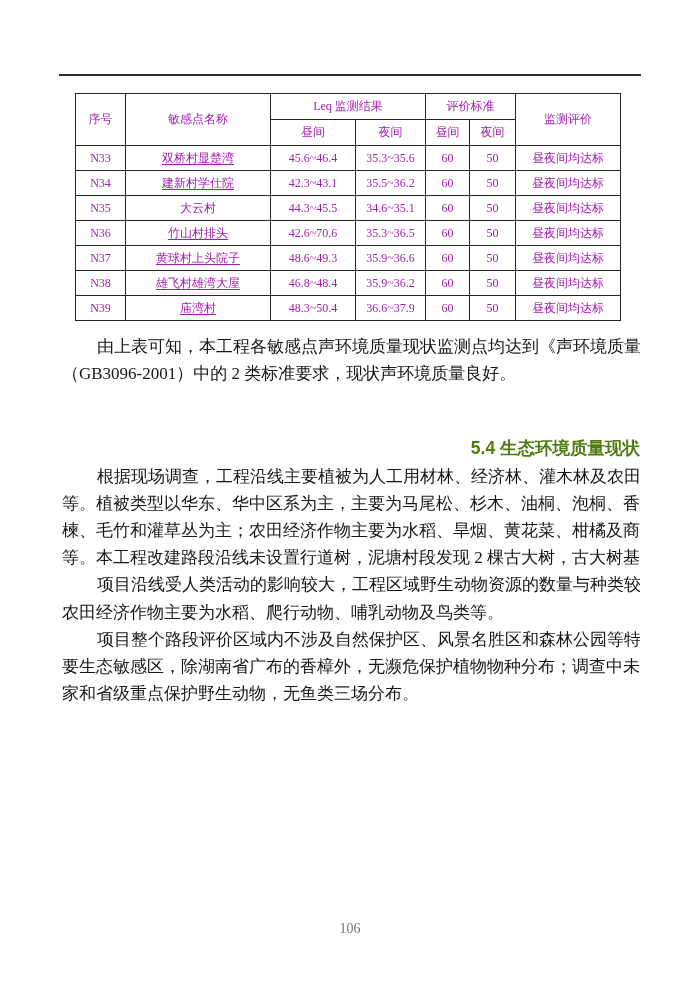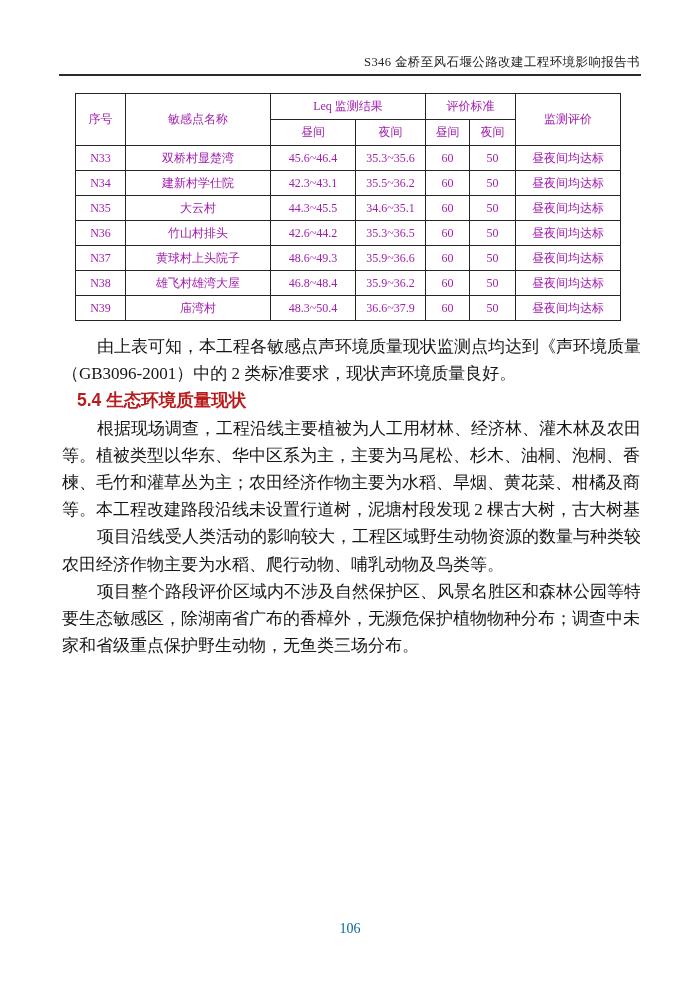--- a/index.html
+++ b/index.html
@@ -17,45 +17,44 @@
   table.report-table{
     position:absolute;top:93px;left:75px;width:545px;border-collapse:collapse;
     table-layout:fixed;font-size:12px;color:#a21caf;
   }
   .report-table th,.report-table td{
     border:1.6px solid #242424;text-align:center;vertical-align:middle;
     padding:0 2px;font-weight:normal;overflow:hidden;white-space:nowrap;
   }
   .report-table thead th{height:25px;}
   .report-table tbody td{height:24px;}
-  .underlined{text-underline-offset:2px;}
+  .underlined{text-decoration:underline;text-underline-offset:2px;}
   .content{
     position:absolute;top:333px;left:62px;width:578px;font-size:17px;color:#161616;
   }
   .line{
     height:27.2px;line-height:27.2px;text-align:justify;text-align-last:justify;
     overflow:hidden;white-space:nowrap;
   }
   .line.last{text-align-last:left;}
   .line.indent{text-indent:35px;}
   .section-heading{
     height:27.2px;line-height:27.2px;font-weight:bold;font-size:17.5px;padding-left:15px;
-    font-family:"Liberation Sans","DejaVu Sans",sans-serif;color:#b91c1c;
-    text-align:left;white-space:nowrap;overflow:hidden;
+    font-family:"Liberation Sans","DejaVu Sans",sans-serif;color:#4d7c0f;
+    text-align:right;white-space:nowrap;overflow:hidden;margin-top:48px;
   }
   .page-number{
-    position:absolute;top:921px;left:0;width:100%;text-align:center;font-size:14px;color:#0369a1;
+    position:absolute;top:921px;left:0;width:100%;text-align:center;font-size:14px;color:#737373;
   }
 </style>
 </head>
 <body>
 
 <div class="page">
 
-  <div class="header-title">S346 金桥至风石堰公路改建工程环境影响报告书</div>
   <div class="header-rule"></div>
 
   <table class="report-table">
     <colgroup>
       <col style="width:50px">
         <col style="width:145px">
         <col style="width:85px">
       <col style="width:70px">
         <col style="width:44px">
         <col style="width:46px">
@@ -100,21 +99,21 @@
         <td><span>大云村</span></td>
         <td>44.3~45.5</td>
         <td>34.6~35.1</td>
         <td>60</td>
         <td>50</td>
         <td>昼夜间均达标</td>
       </tr>
       <tr>
         <td>N36</td>
         <td><span class="underlined">竹山村排头</span></td>
-        <td>42.6~44.2</td>
+        <td>42.6~70.6</td>
         <td>35.3~36.5</td>
         <td>60</td>
         <td>50</td>
         <td>昼夜间均达标</td>
       </tr>
       <tr>
         <td>N37</td>
         <td><span class="underlined">黄球村上头院子</span></td>
         <td>48.6~49.3</td>
         <td>35.9~36.6</td>

